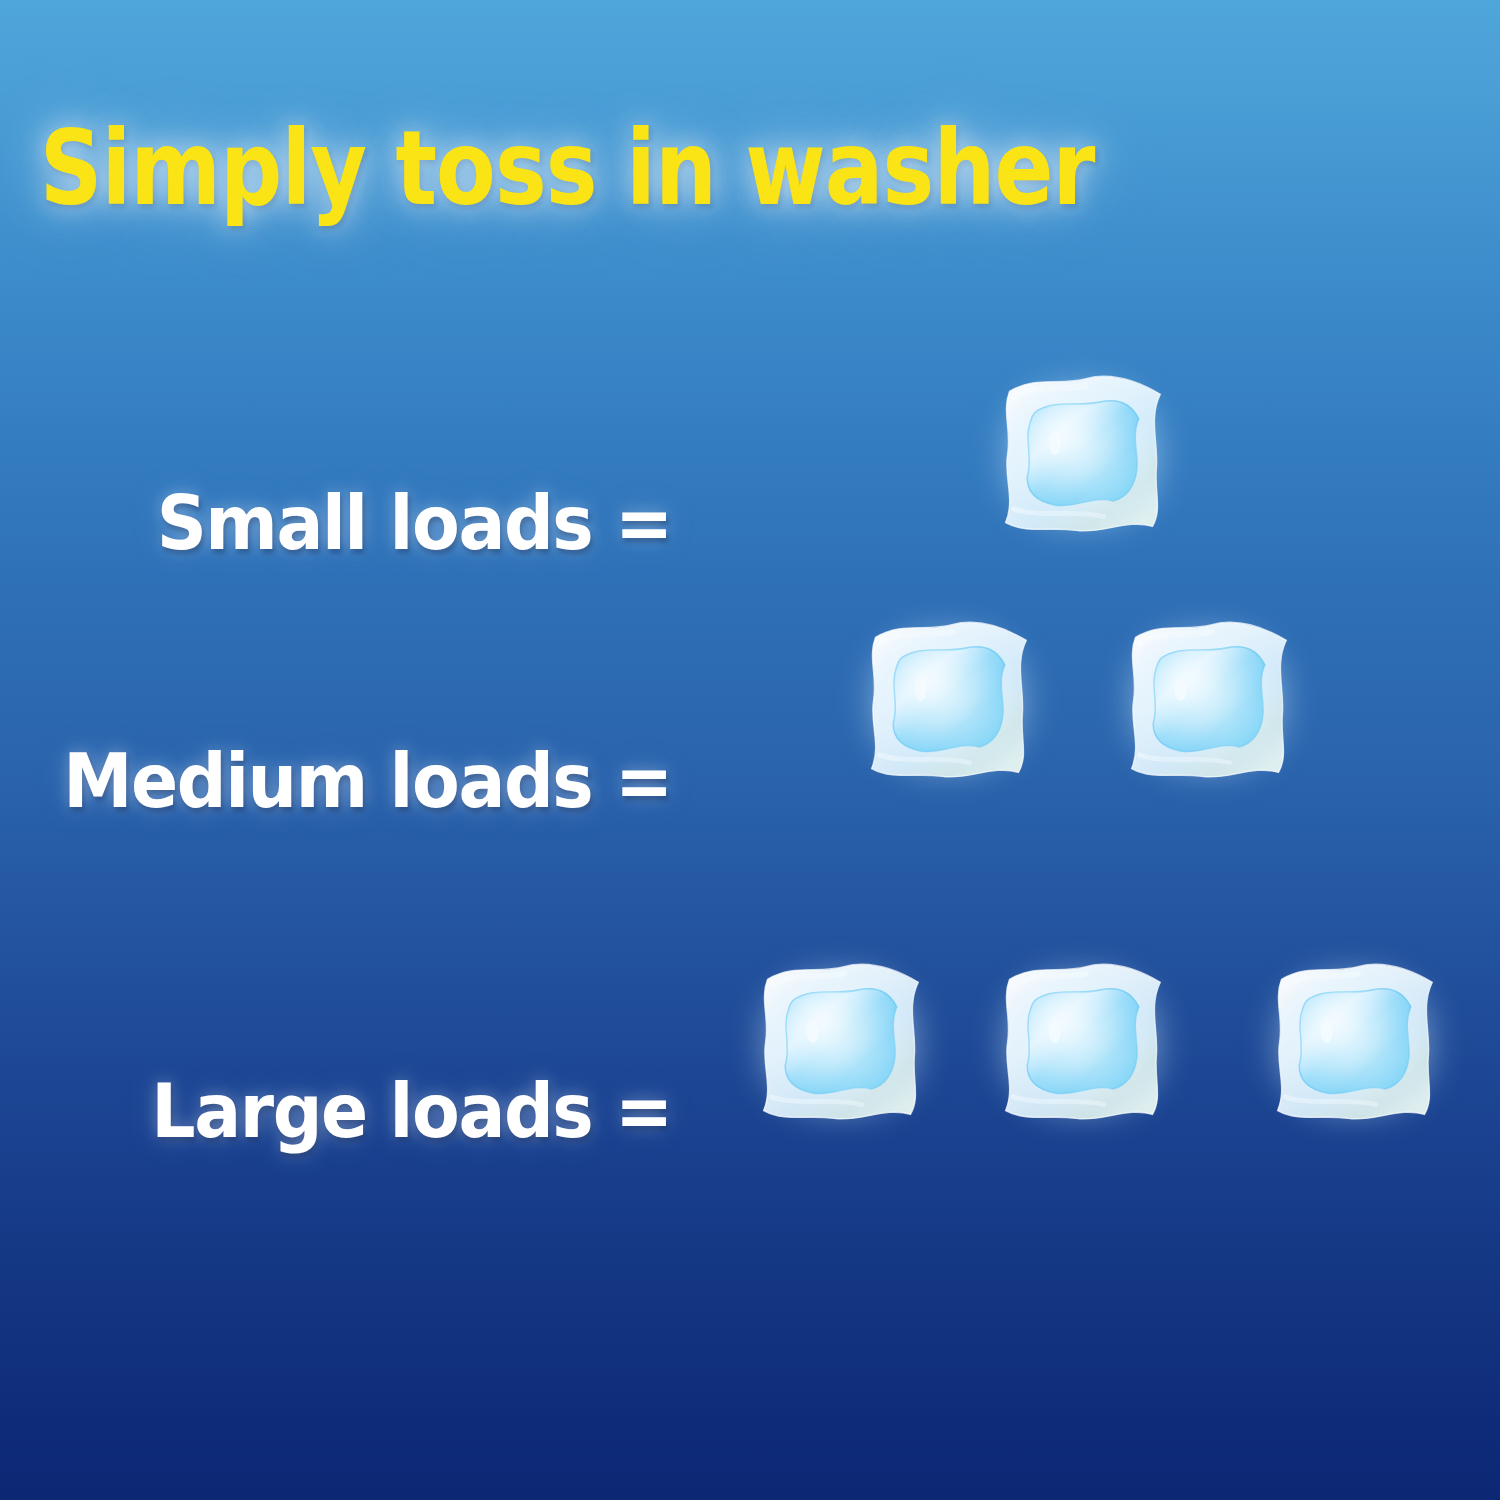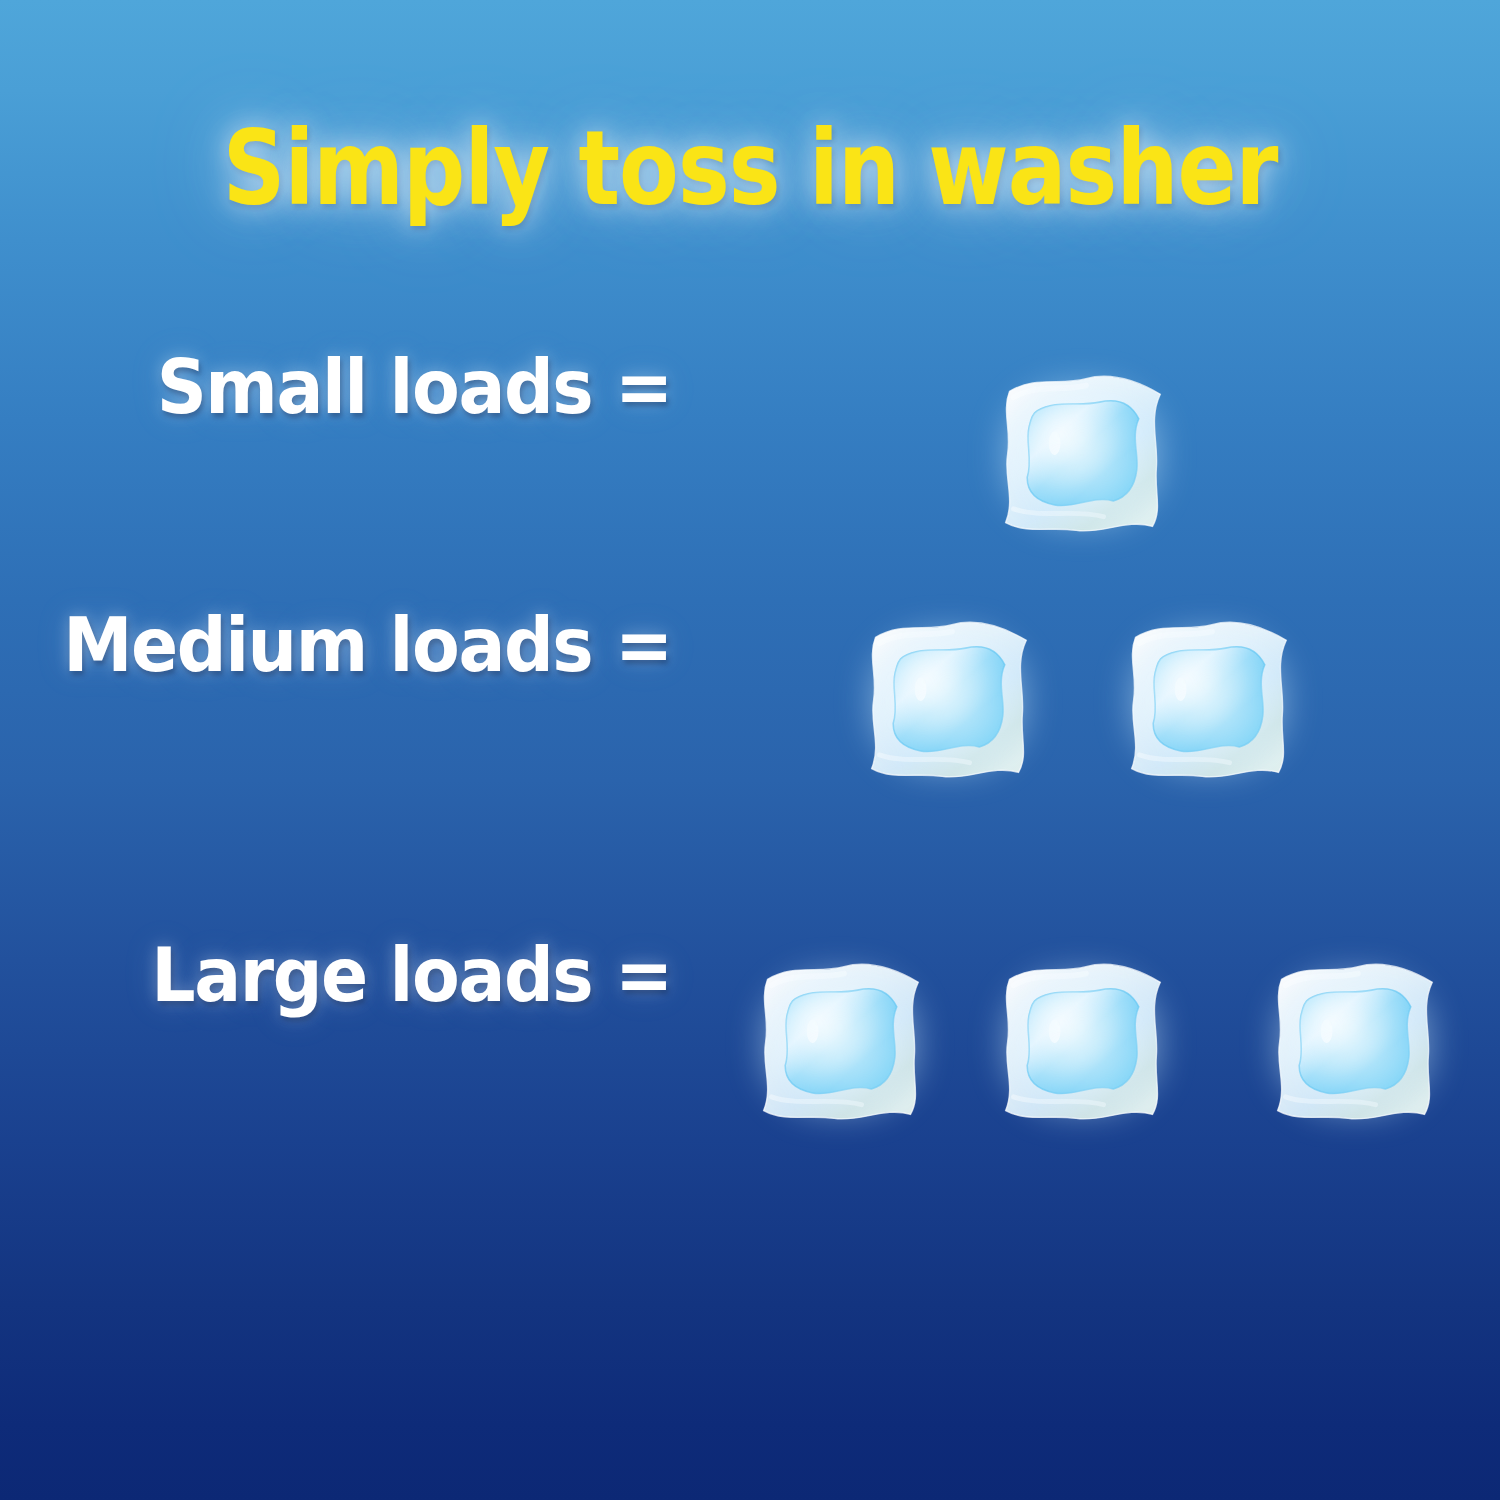--- a/index.html
+++ b/index.html
@@ -29,21 +29,21 @@
         #0e2b79  95%,
         #0c2875 100%);
   }
 
   
   .title-wrap {
     position: absolute;
     top: 112px;
     left: 0;
     width: 1500px;
-    text-align: center;
+    text-align: left;
   }
   .title {
     display: inline-block;
     font-size: 104px;
     line-height: 1.08;
     font-weight: 700;
     letter-spacing: -1px;
     color: #fae416;
     font-family: "DejaVu Sans", sans-serif;
     font-stretch: condensed;
@@ -56,21 +56,21 @@
         2px 3px 5px rgba(0,40,90,0.30);
   }
 
   
   .row {
     position: absolute;
     left: 0;
     width: 1500px;
     height: 210px;
     display: flex;
-    align-items: flex-start;
+    align-items: flex-end;
   }
   .row-small  { top: 350px; }
   .row-medium { top: 608px; }
   .row-large  { top: 938px; }
 
   .row-label {
     width: 672px;
     flex: 0 0 672px;
     text-align: right;
     color: #ffffff;

